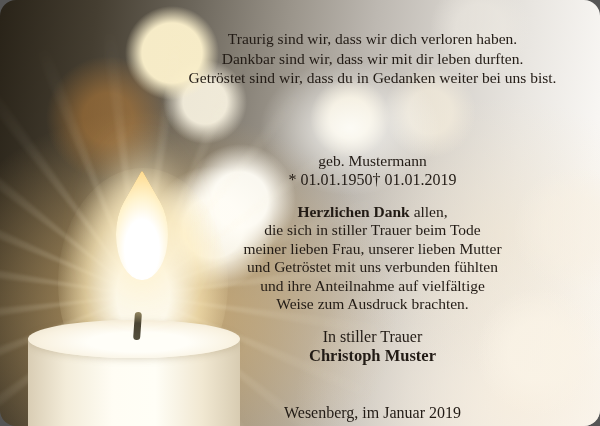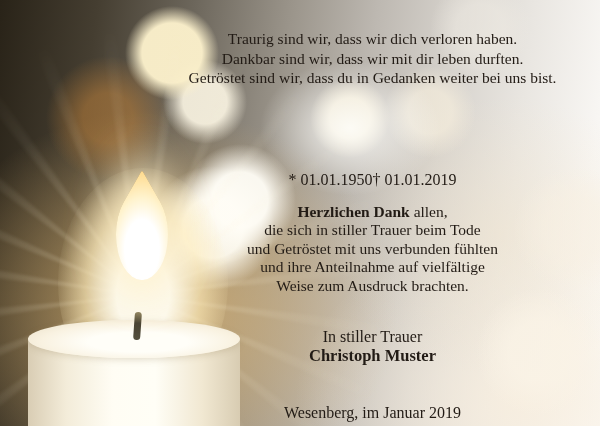--- a/index.html
+++ b/index.html
@@ -1,18 +1,18 @@
 <!DOCTYPE html>
 <html style="--text: #221b15; --background-dark: #292318; --background-light: #fcfbf9; --candle-glow: #f6dfae; --flame: #ffd98a;"><head>
 <meta charset="utf-8">
 <style>
   html,body{margin:0;padding:0;background:#555;}
   .card{
     position:relative;width:600px;height:426px;overflow:hidden;
-    font-family:"Liberation Serif",serif;color:var(--text,#221b15);
+    font-family:"Liberation Serif",serif;color:var(--text,#221b15);border-radius:16px;
     -webkit-font-smoothing:antialiased;
   }
   
   .bg{
     position:absolute;inset:0;
     background:
       radial-gradient(circle at 172px 53px, rgba(251,240,203,.97) 0 30px, rgba(251,240,203,0) 47px),
       radial-gradient(circle at 205px 102px, rgba(252,246,228,.9) 0 22px, rgba(252,246,228,0) 42px),
       radial-gradient(ellipse 120px 90px at 350px 128px, rgba(255,255,252,.85), rgba(255,255,252,0) 75%),
       radial-gradient(circle at 350px 118px, rgba(250,240,214,.8) 0 20px, rgba(250,240,214,0) 40px),
@@ -101,28 +101,30 @@
 
   <div class="content">
 
     <div class="block verse">
       <div>Traurig sind wir, dass wir dich verloren haben.</div>
       <div>Dankbar sind wir, dass wir mit dir leben durften.</div>
       <div>Getröstet sind wir, dass du in Gedanken weiter bei uns bist.</div>
     </div>
 
 
+    <div class="block maiden">geb. Mustermann</div>
 
     <div class="block dates">
       <span class="birth">* 01.01.1950</span><span>† 01.01.2019</span>
     </div>
 
     <div class="block thanks">
       <div class="lead"><b>Herzlichen Dank</b><span> allen,</span></div>
       <div>die sich in stiller Trauer beim Tode</div>
+      <div>meiner lieben Frau, unserer lieben Mutter</div>
       <div>und Getröstet mit uns verbunden fühlten</div>
       <div>und ihre Anteilnahme auf vielfältige</div>
       <div>Weise zum Ausdruck brachten.</div>
     </div>
 
     <div class="block closing">In stiller Trauer</div>
 
     <div class="block mourner">Christoph Muster</div>
 
     <div class="block place">Wesenberg, im Januar 2019</div>

